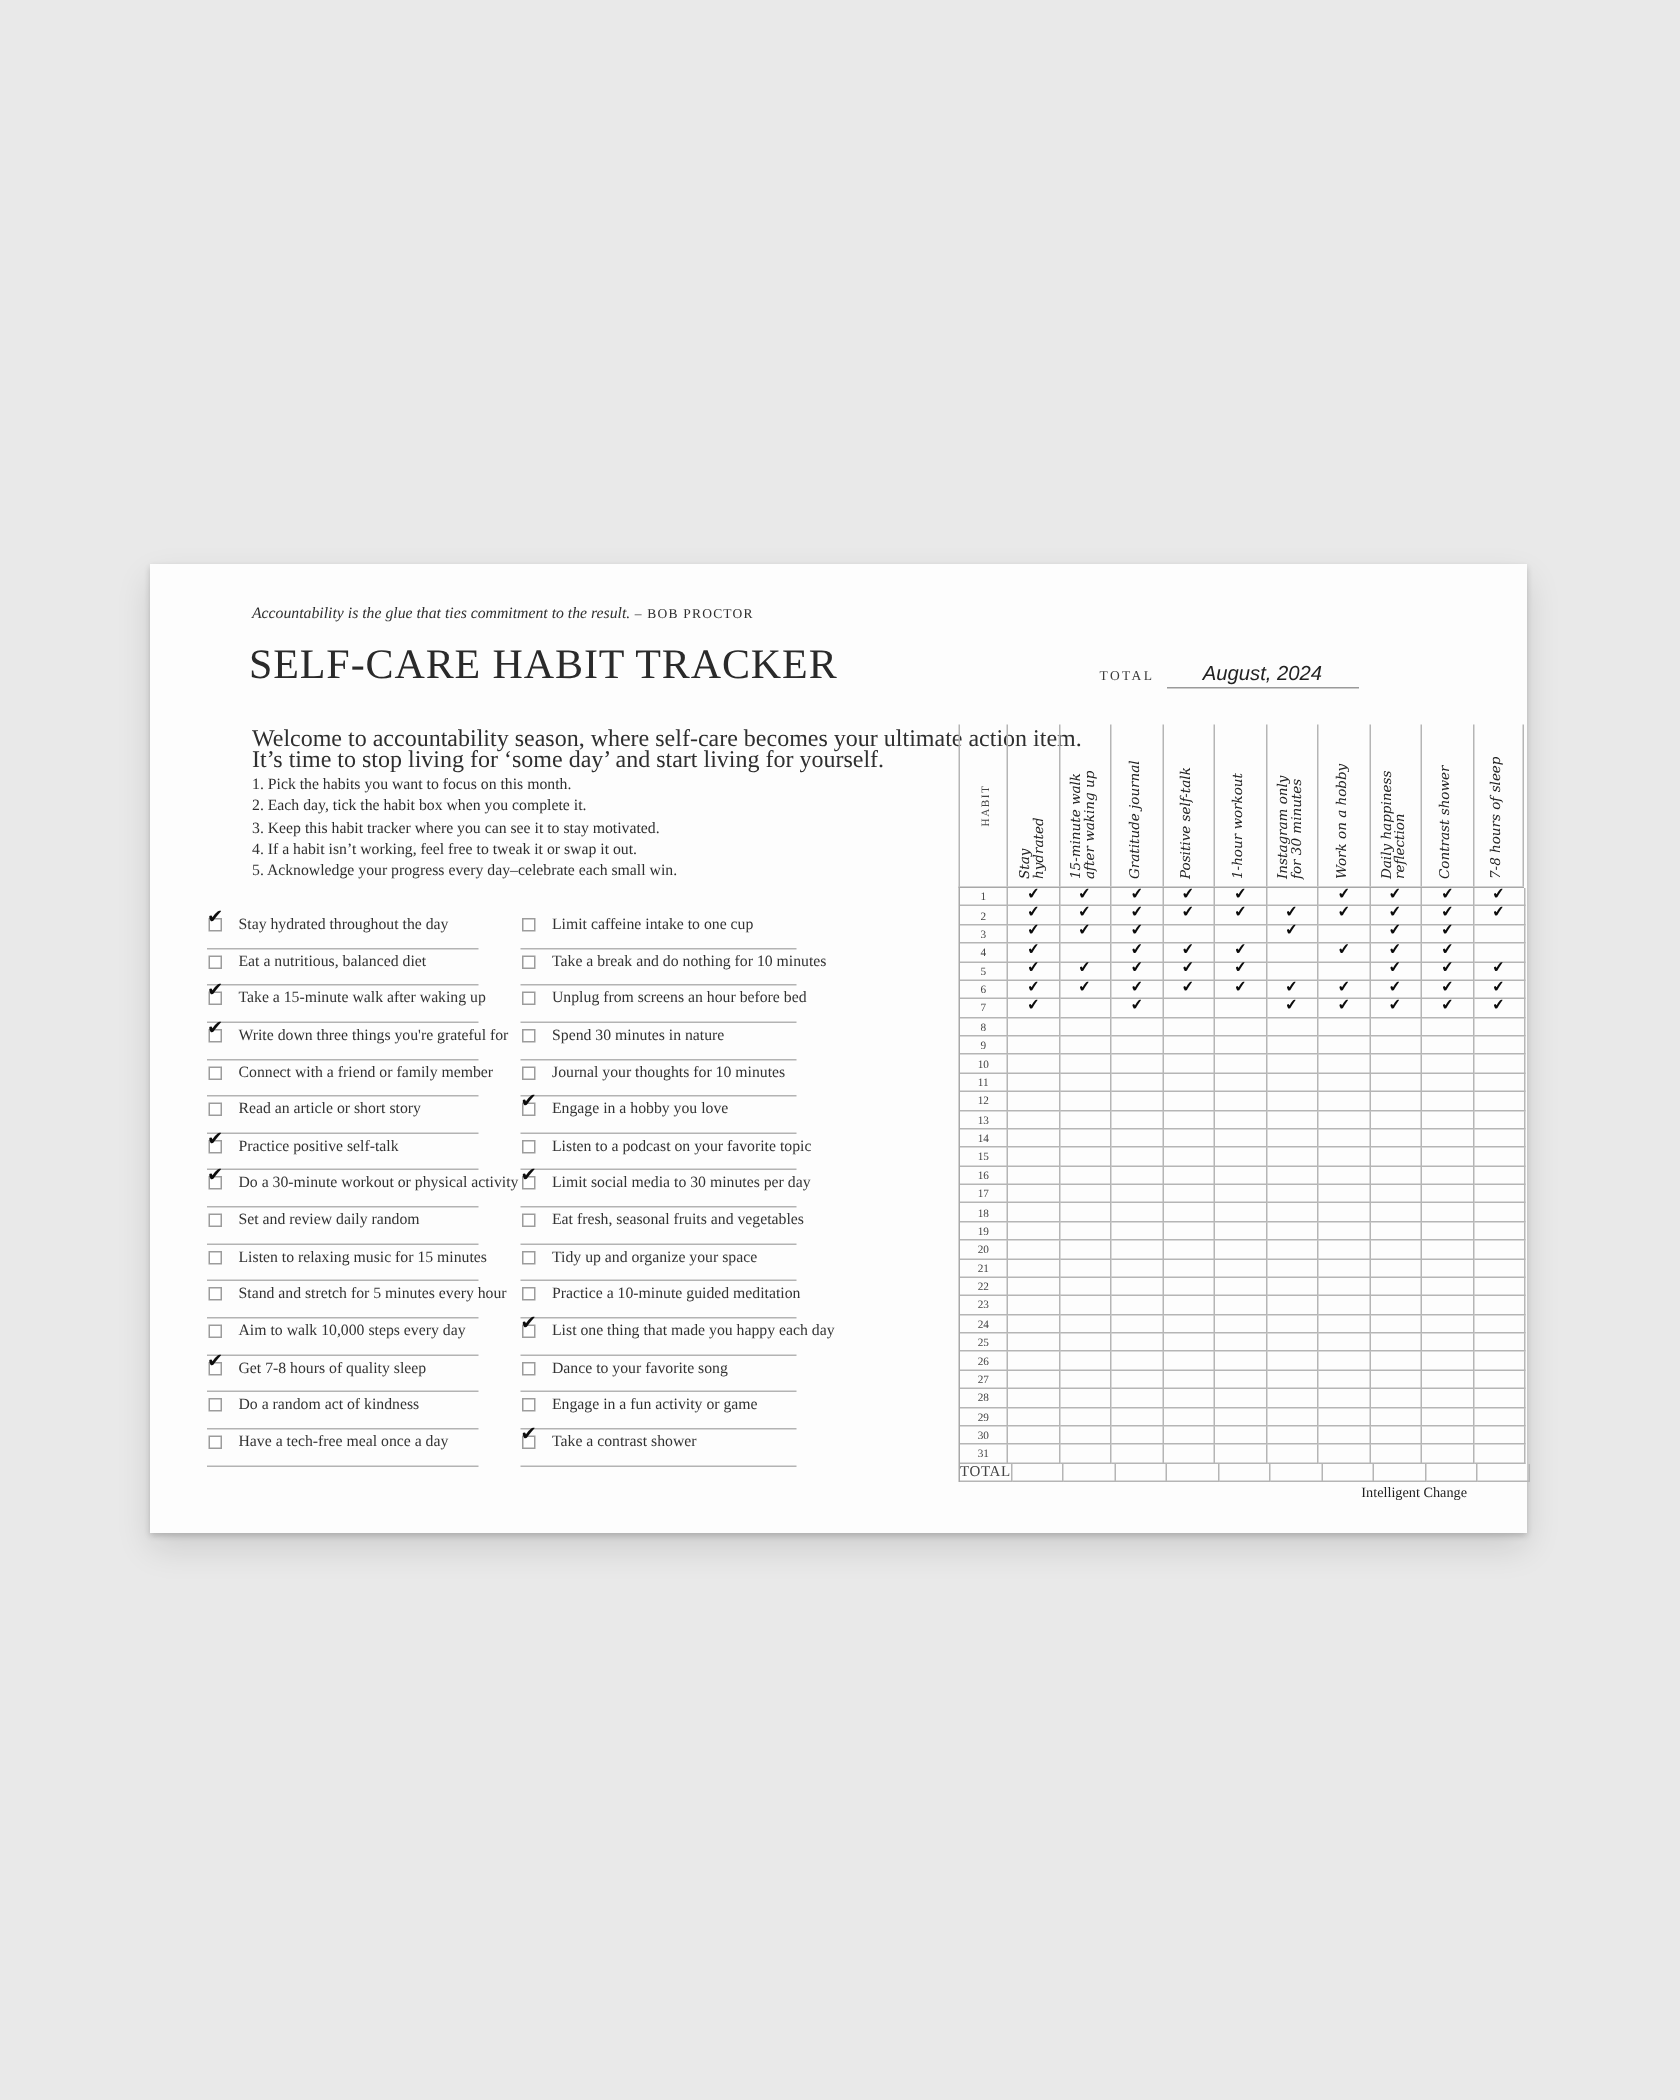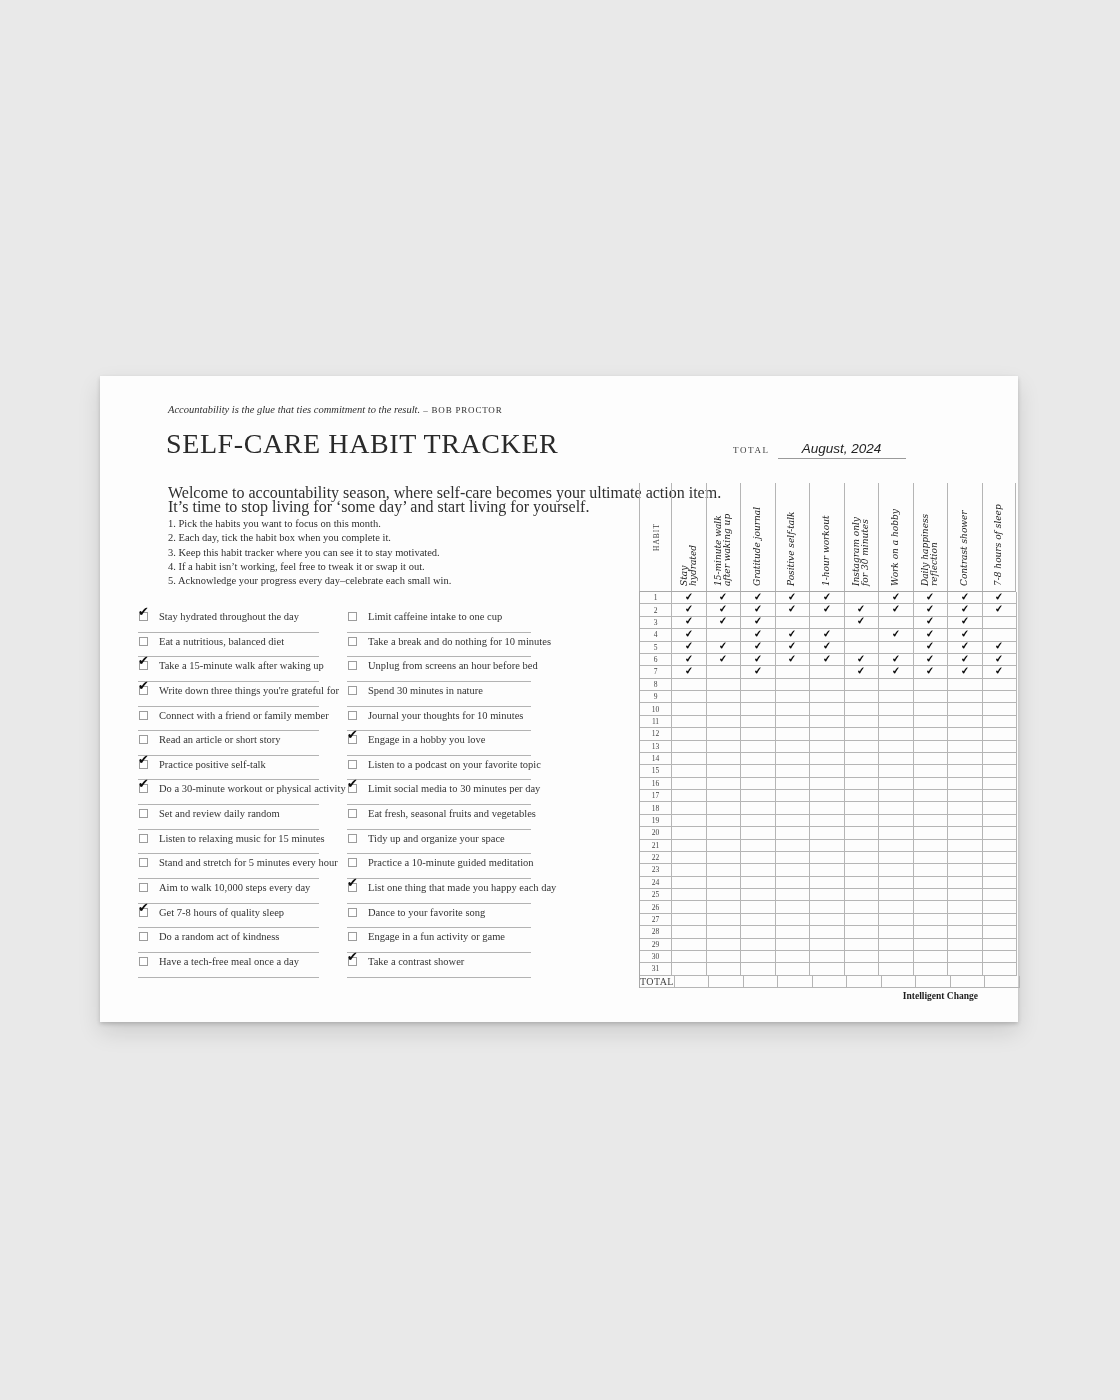--- a/index.html
+++ b/index.html
@@ -80,21 +80,21 @@
   .td { flex:0 0 34.5px; border-right:1px solid #b5b5b5; border-bottom:1px solid #b5b5b5;
         display:flex; align-items:center; justify-content:center; }
   .td.label-col { flex:0 0 32px; font-size:7.5px; color:#444; }
   .td.total-label { font-size:10px; letter-spacing:0.4px; }
   .tmark {
     font-family:"DejaVu Sans", sans-serif; font-size:10px; font-weight:bold;
     color:#0b0b0b; line-height:10px; transform:rotate(-6deg); margin-top:-2px;
   }
 
   
-  .brand { right:40px; top:615px; font-size:9.5px; font-weight:bold; color:#1d1d1d; }
+  .brand { right:40px; top:615px; font-size:9.5px; font-weight:normal; color:#1d1d1d; }
 </style>
 </head>
 <body>
 
 <div class="page">
 
   <div class="abs quote">
     <span class="q-text">Accountability is the glue that ties commitment to the result.</span><span class="q-attr"> – BOB PROCTOR</span>
   </div>
 

